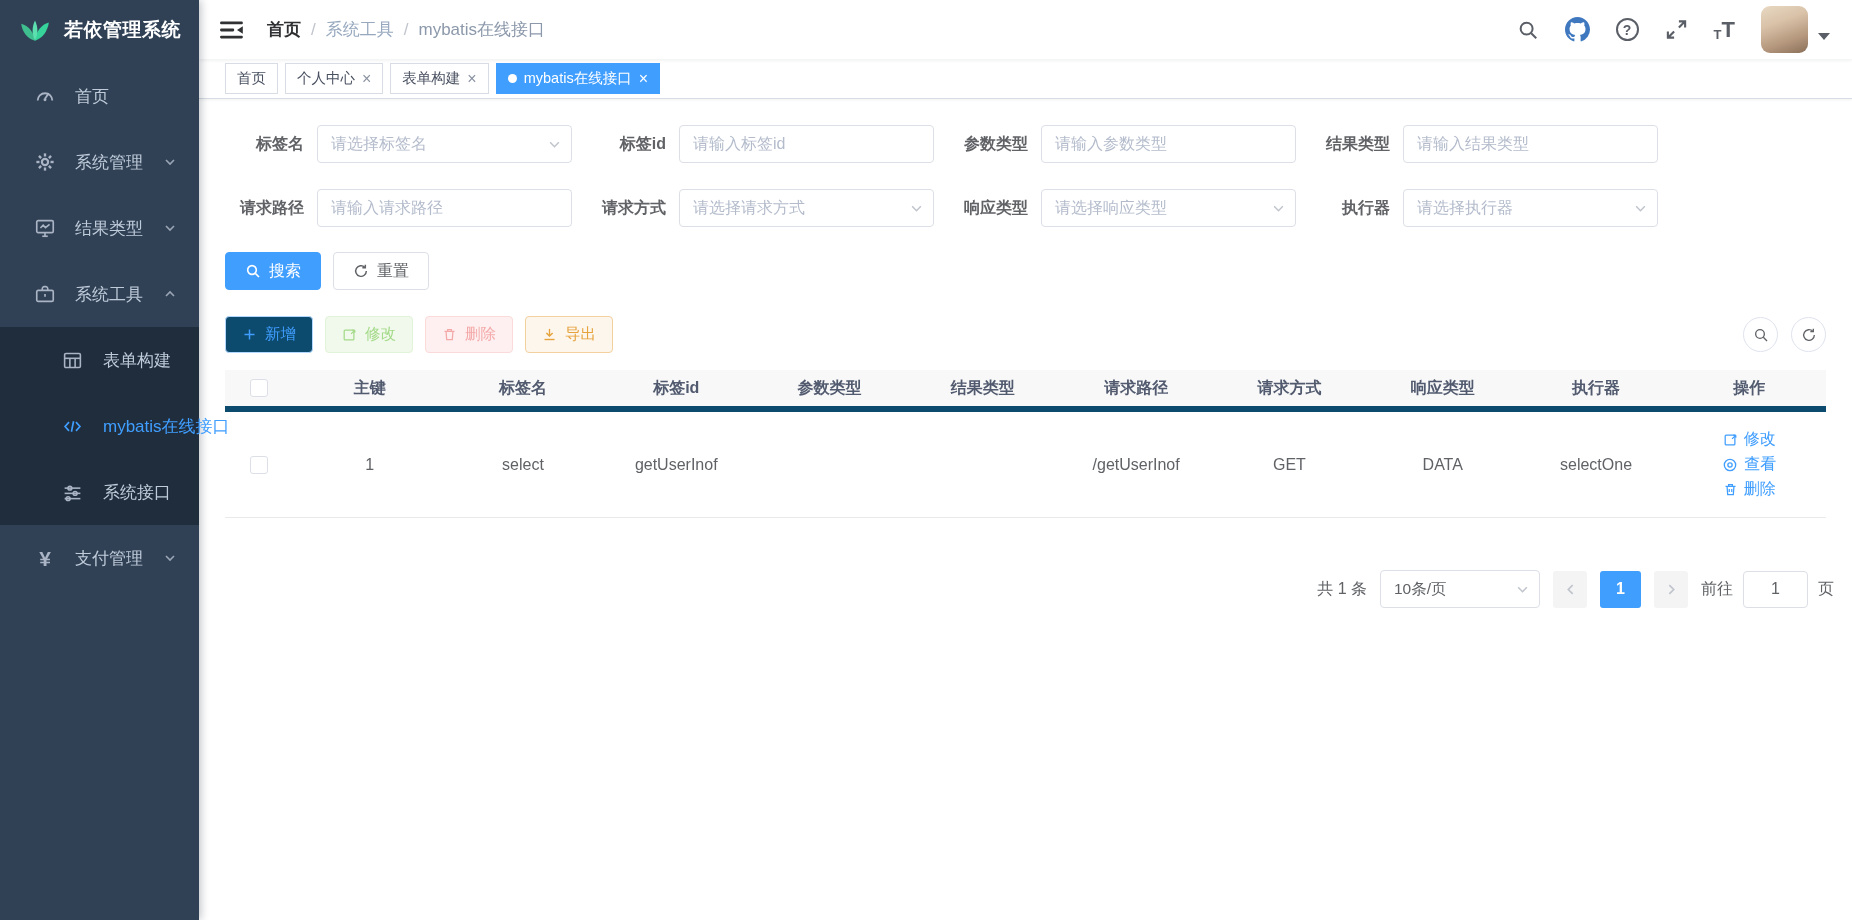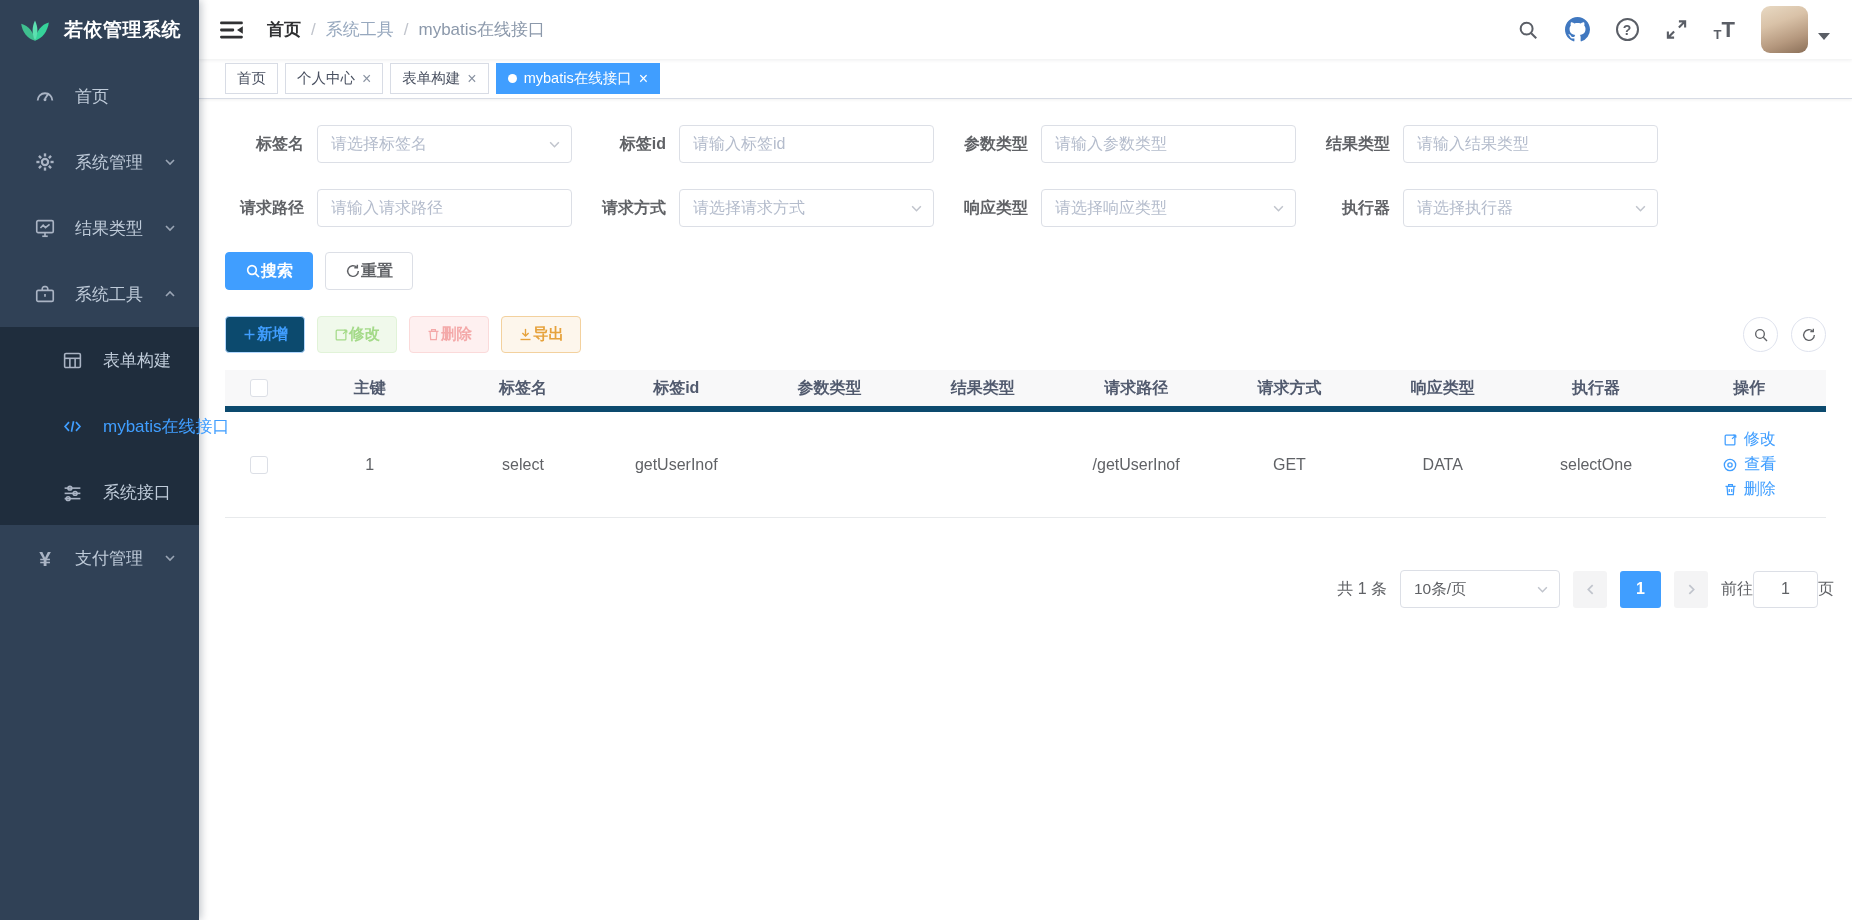--- a/index.html
+++ b/index.html
@@ -73,22 +73,22 @@
              color:#606266; white-space:nowrap; }
   .f-box { position:relative; width:255px; }
   .f-box input { width:255px; height:38px; border:1px solid #dcdfe6; border-radius:4px;
                  padding:0 13px; font-size:16px; color:#606266; outline:none;
                  font-family:"Liberation Sans",sans-serif; }
   .f-box input::placeholder { color:#b4bccc; }
   .f-box .chev-dn { position:absolute; right:11px; top:13px; }
 
   
   .btn-row { display:flex; align-items:center; gap:12px; margin-top:25px; }
-  .btn { height:38px; display:inline-flex; align-items:center; gap:0; padding:0 19px;
-         border-radius:4px; font-size:16px; cursor:pointer; border:1px solid transparent; white-space:nowrap;font-weight:bold; }
+  .btn { height:38px; display:inline-flex; align-items:center; gap:8px; padding:0 19px;
+         border-radius:4px; font-size:16px; cursor:pointer; border:1px solid transparent; white-space:nowrap; }
   .btn-primary { background:#409eff; border-color:#409eff; color:#fff; }
   .btn-default { background:#fff; border-color:#dcdfe6; color:#606266; }
 
   .toolbar { display:flex; align-items:center; gap:12px; margin-top:26px; }
   .btn-sm { height:37px; padding:0 16px; font-size:15.5px; }
   .btn-plain-blue   { background:#0c4a6e; border-color:#b3d8ff; color:#409eff; }
   .btn-plain-green  { background:#f0f9eb; border-color:#e1f3d8; color:#a4da89; cursor:not-allowed; }
   .btn-plain-red    { background:#fef0f0; border-color:#fbdada; color:#f4a9a9; cursor:not-allowed; }
   .btn-plain-orange { background:#fdf6ec; border-color:#f3d19e; color:#e6a23c;justify-content:center; }
   .tb-right { margin-left:auto; display:flex; gap:13px; }
@@ -116,21 +116,21 @@
   .pg-size { position:relative; }
   .pg-size input { width:160px; height:38px; border:1px solid #dcdfe6; border-radius:4px;
                    padding:0 13px; font-size:15.5px; color:#606266; outline:none;
                    font-family:"Liberation Sans",sans-serif; }
   .pg-size .chev-dn { position:absolute; right:11px; top:13px; }
   .pg-btn { width:34px; height:37px; border-radius:3px; background:#f4f4f5; color:#c0c4cc;
             display:flex; align-items:center; justify-content:center; cursor:pointer; }
   .pg-page { width:41px; height:37px; border-radius:3px; background:#409eff; color:#fff;
              font-weight:bold; display:flex; align-items:center; justify-content:center;
              font-size:16px; cursor:pointer; }
-  .pg-goto { display:flex; align-items:center; white-space:nowrap; }
+  .pg-goto { display:flex; align-items:center; gap:10px; white-space:nowrap; }
   .pg-goto input { width:65px; height:37px; border:1px solid #dcdfe6; border-radius:4px;
                    text-align:center; font-size:16px; color:#606266; outline:none;
                    font-family:"Liberation Sans",sans-serif; }
   svg { display:block; }
 </style>
 </head>
 <body>
 
 <div class="app">
 

